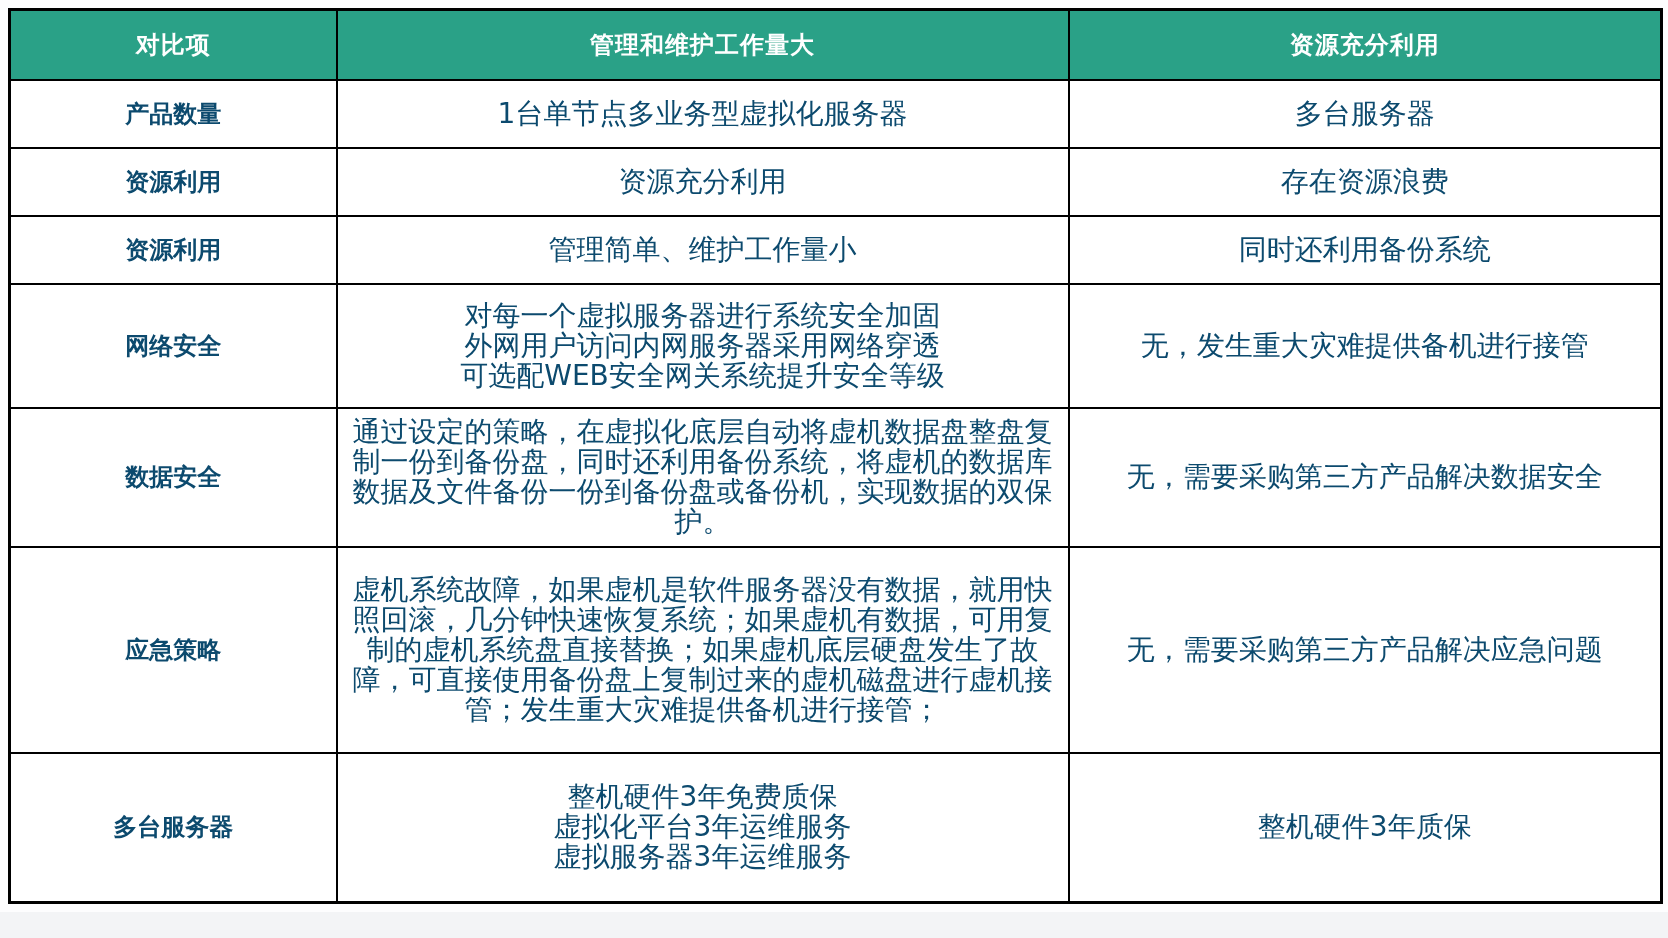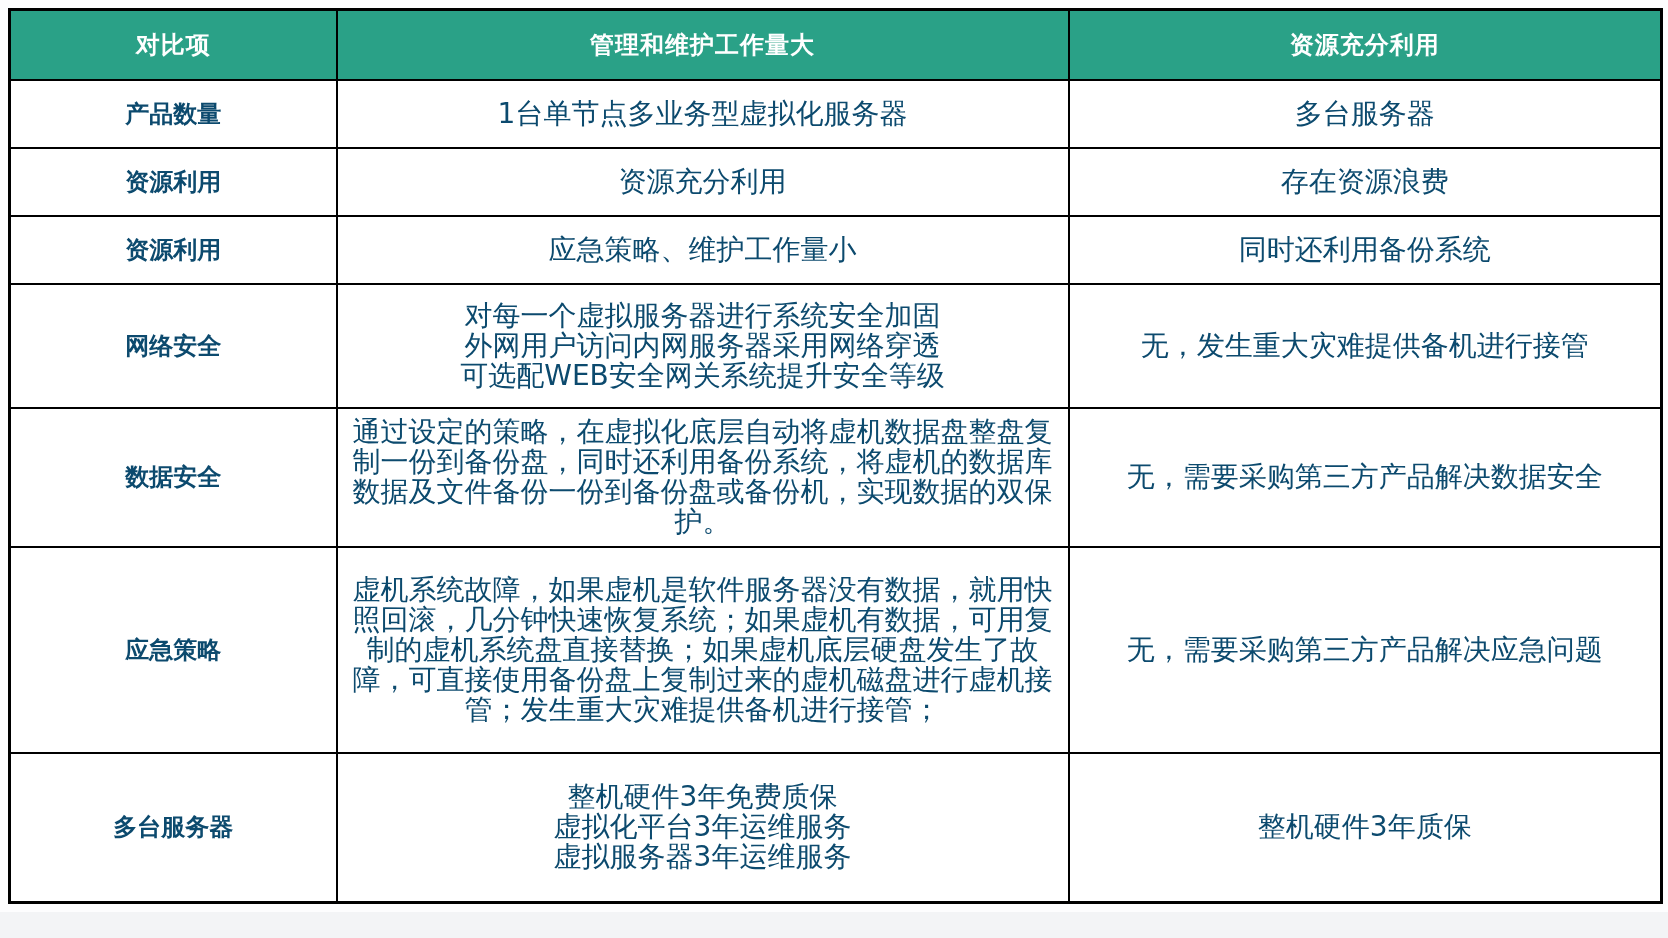--- a/index.html
+++ b/index.html
@@ -91,21 +91,21 @@
         <td class="cell">1台单节点多业务型虚拟化服务器</td>
         <td class="cell">多台服务器</td>
       </tr>
       <tr class="h-s">
         <td class="row-label">资源利用</td>
         <td class="cell">资源充分利用</td>
         <td class="cell">存在资源浪费</td>
       </tr>
       <tr class="h-s">
         <td class="row-label">资源利用</td>
-        <td class="cell">应急策略、维护工作量小</td>
+        <td class="cell">管理简单、维护工作量小</td>
         <td class="cell">同时还利用备份系统</td>
       </tr>
       <tr class="h-m">
         <td class="row-label">网络安全</td>
         <td class="cell">对每一个虚拟服务器进行系统安全加固
 外网用户访问内网服务器采用网络穿透
 可选配WEB安全网关系统提升安全等级</td>
         <td class="cell">无，发生重大灾难提供备机进行接管</td>
       </tr>
       <tr class="h-l">

